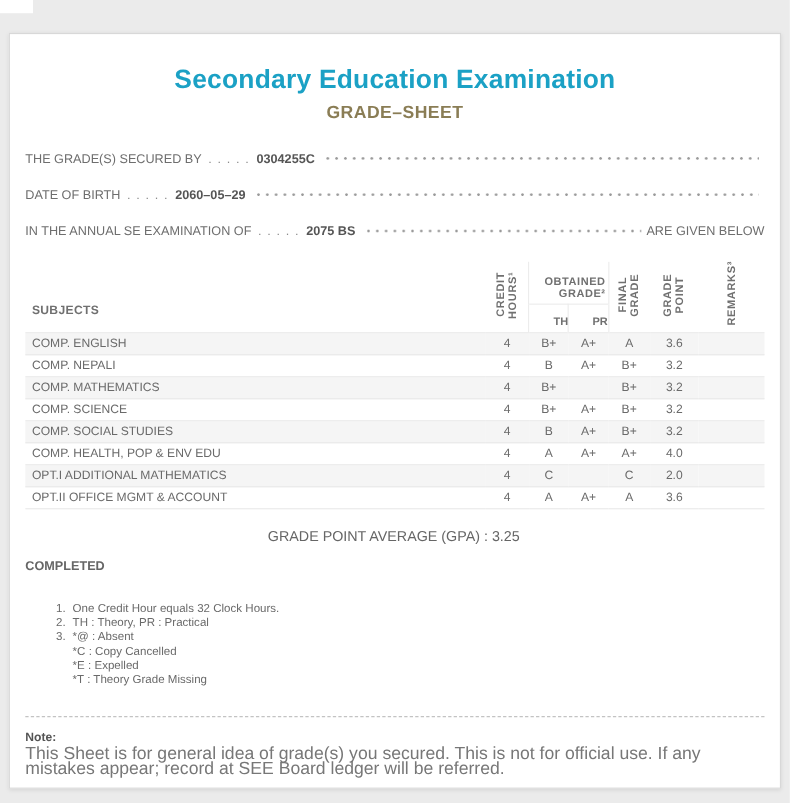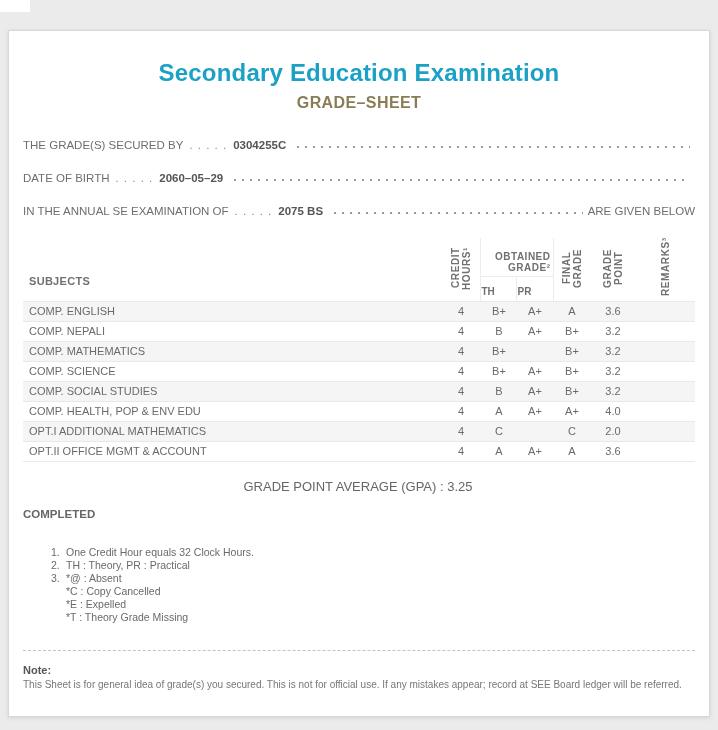--- a/index.html
+++ b/index.html
@@ -33,21 +33,21 @@
     text-align: center;
     color: #8a7d55;
     font-size: 16px;
     font-weight: bold;
     margin-top: 7px;
     letter-spacing: 0.4px;
   }
   .info-lines { margin-top: 27px; }
   .info-line {
     display: flex;
-    align-items: flex-end;
+    align-items: center;
     font-size: 11.5px;
     color: #6e6e6e;
     margin-bottom: 21px;
     white-space: nowrap;
   }
   .info-line .leader { margin: 0 6px; color: #8b8b8b; letter-spacing: 1px; }
   .info-line .value { font-weight: bold; color: #555555; }
   .dots-fill {
     flex: 1;
     height: 4px;
@@ -95,21 +95,21 @@
   th.obtained-head {
     text-align: right;
     font-size: 10px;
     line-height: 11px;
     letter-spacing: 0.5px;
     border-left: 1px solid #ececec;
     border-right: 1px solid #ececec;
     padding-bottom: 3px;
   }
   th.sub-head {
-    text-align: left;
+    text-align: right;
     font-size: 10px;
     border: 1px solid #ececec;
     border-bottom: none;
     padding: 2px 0 4px 0;
   }
   tbody td {
     color: #6a6a6a;
     padding: 3px 4px;
     line-height: 13px;
     text-align: center;
@@ -149,21 +149,21 @@
     border-top: 1px dashed #c3c3c3;
     margin-top: 26px;
   }
   .note-block { margin-top: 13px; }
   .note-label {
     font-size: 11px;
     font-weight: bold;
     color: #555555;
   }
   .note-text {
-    font-size: 10px;
+    font-size: 16px;
     color: #777777;
     line-height: 13.5px;
     margin-top: 2px;
   }
 </style>
 </head>
 <body>
 
 <div class="corner-artifact"></div>
 

